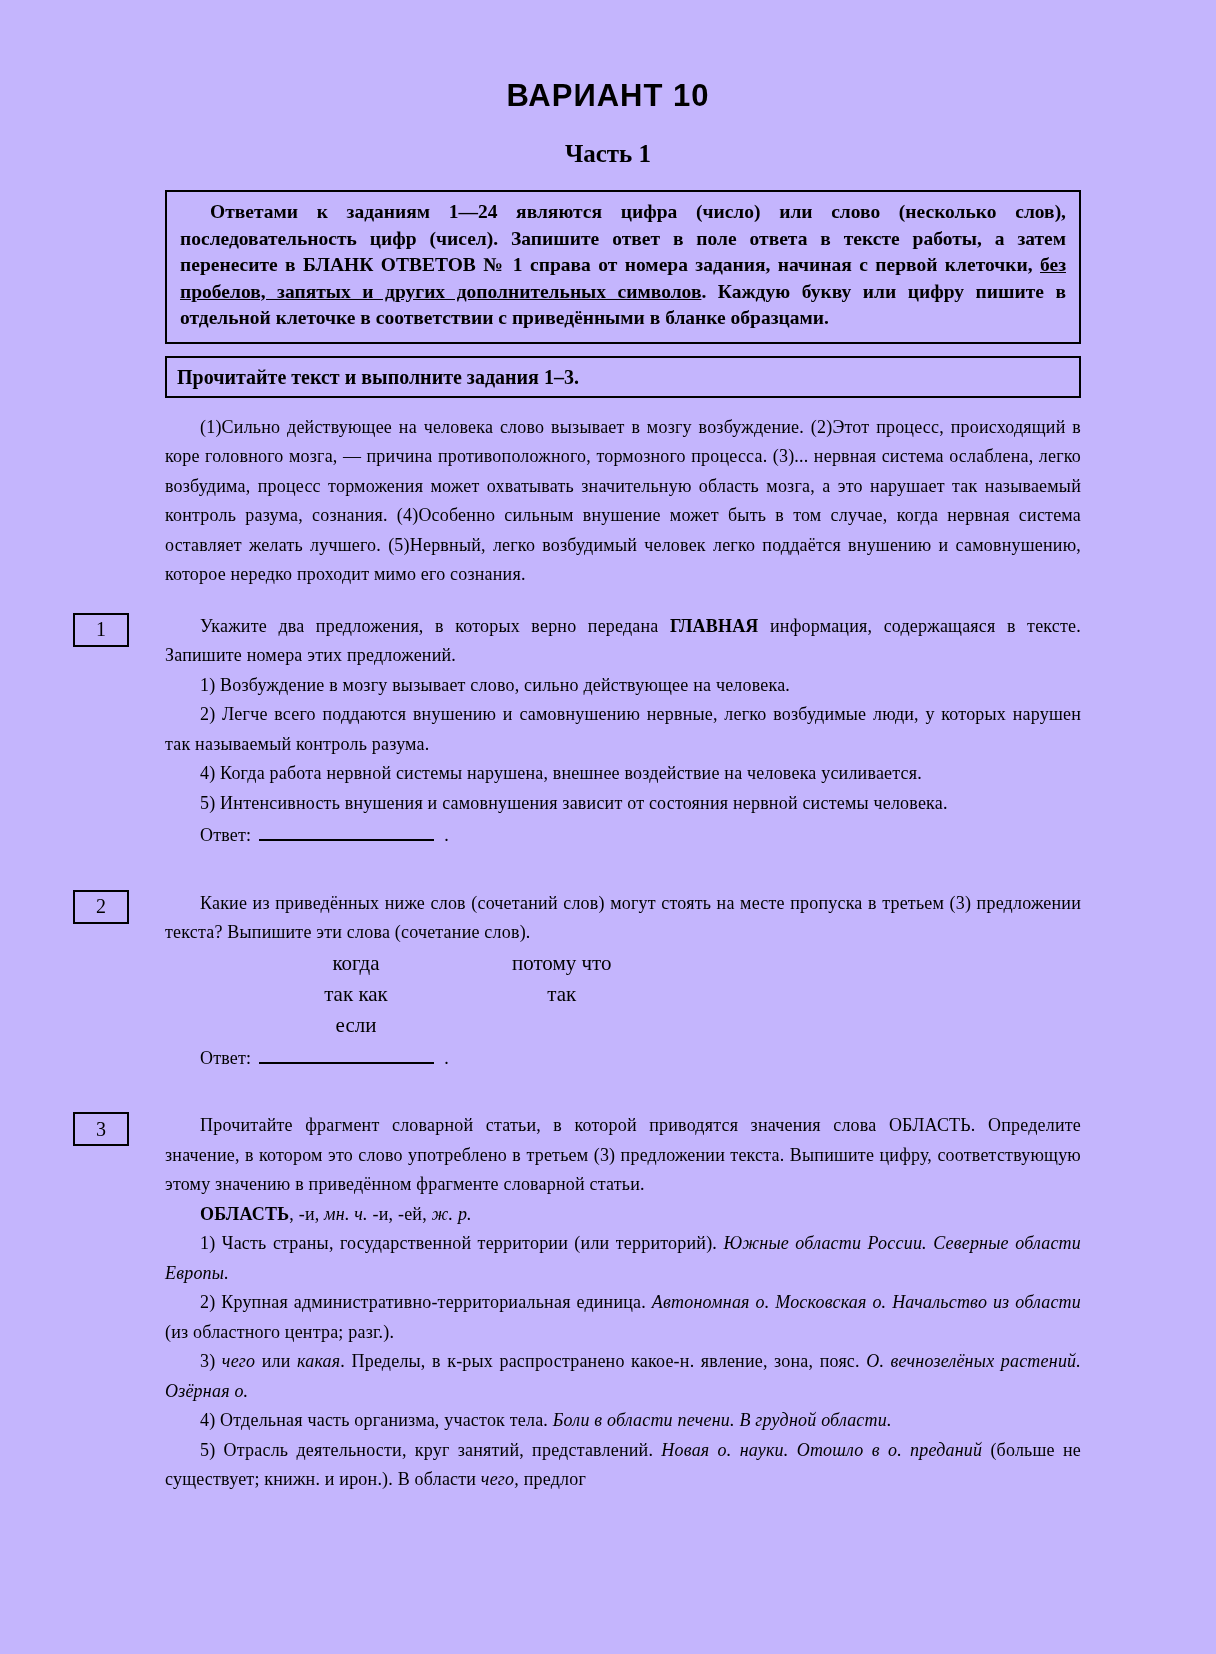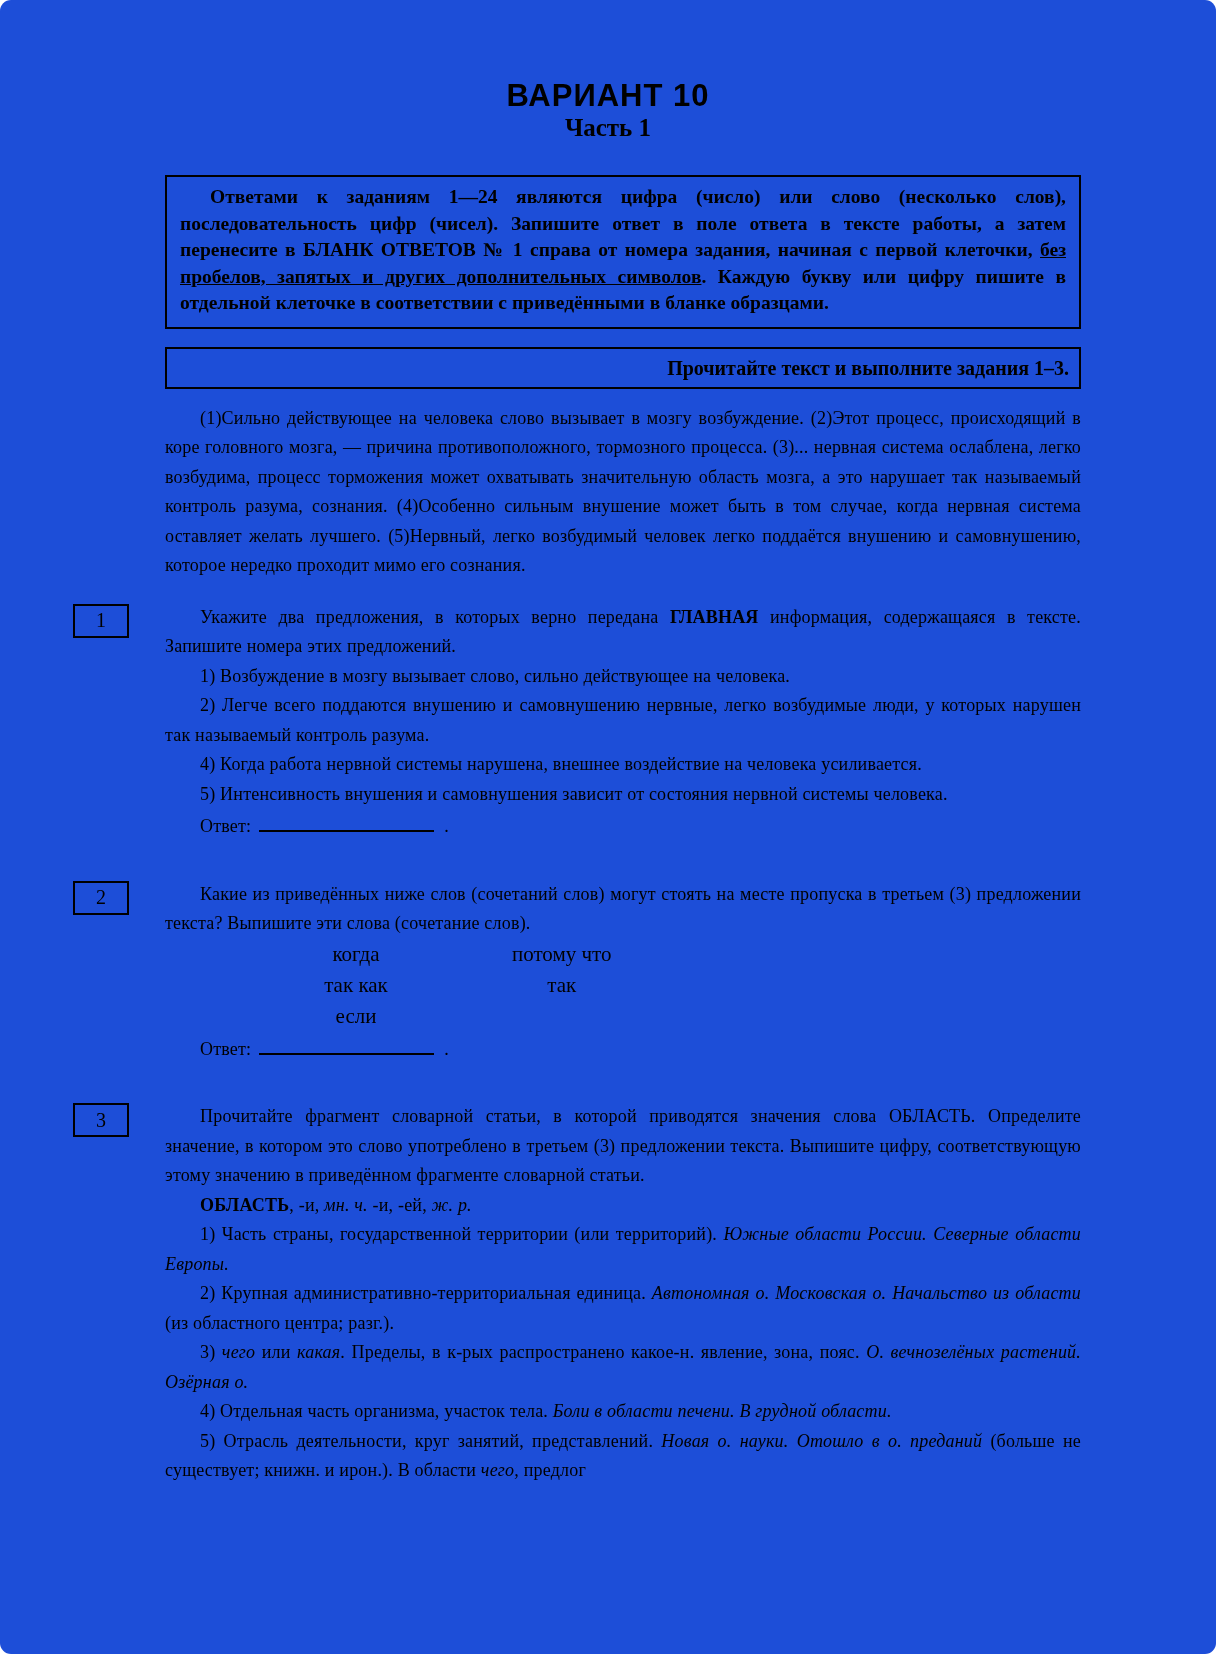--- a/index.html
+++ b/index.html
@@ -1,24 +1,24 @@
 <!DOCTYPE html>
 <html><head>
 <meta charset="utf-8">
 <style>
   * { margin:0; padding:0; box-sizing:border-box; }
   html,body { background:#ffffff; }
   body { font-family:"Liberation Serif", serif; color:#000; }
-  .page { width:1216px; min-height:1654px; background:#1d4ed8; position:relative; padding-top:78px; overflow:hidden;border-radius:11px; }
+  .page { width:1216px; min-height:1654px; background:#c4b5fd; position:relative; padding-top:78px; overflow:hidden; }
   .title { text-align:center; font-family:"Liberation Sans", sans-serif; font-size:31px; font-weight:bold; letter-spacing:1px; }
-  .part { text-align:center; font-size:25px; font-weight:bold; }
+  .part { text-align:center; font-size:25px; font-weight:bold; margin-top:26px; }
   .content { margin-left:165px; width:916px; }
-  .instruction-box { border:2px solid #000; margin-top:33px; padding:7px 13px 10px 13px; }
+  .instruction-box { border:2px solid #000; margin-top:22px; padding:7px 13px 10px 13px; }
   .instruction-box p { font-weight:bold; font-size:19.5px; line-height:26.5px; text-align:justify; text-indent:30px; }
-  .read-box { border:2px solid #000; margin-top:18px; padding:7px 10px; text-align:right; }
+  .read-box { border:2px solid #000; margin-top:12px; padding:7px 10px; text-align:left; }
   .read-box p { font-weight:bold; font-size:20px; line-height:24px; }
   .passage { margin-top:15px; }
   .para { font-size:18px; line-height:29.5px; text-align:justify; text-indent:35px; letter-spacing:0.2px; }
   .task { position:relative; }
   .task-1 { margin-top:22px; }
   .task-2, .task-3 { margin-top:38px; }
   .task-number { position:absolute; left:-92px; top:1px; width:56px; height:34px; border:2px solid #000; display:flex; align-items:center; justify-content:center; font-size:20px; font-weight:normal; }
   .answer-line { text-align:left; margin-top:3px; }
   .answer-rule { display:inline-block; width:175px; height:15px; border-bottom:2px solid #000; margin:0 10px 0 8px; vertical-align:baseline; }
   .words { display:flex; margin-left:35px; font-size:21px; line-height:31px; }

